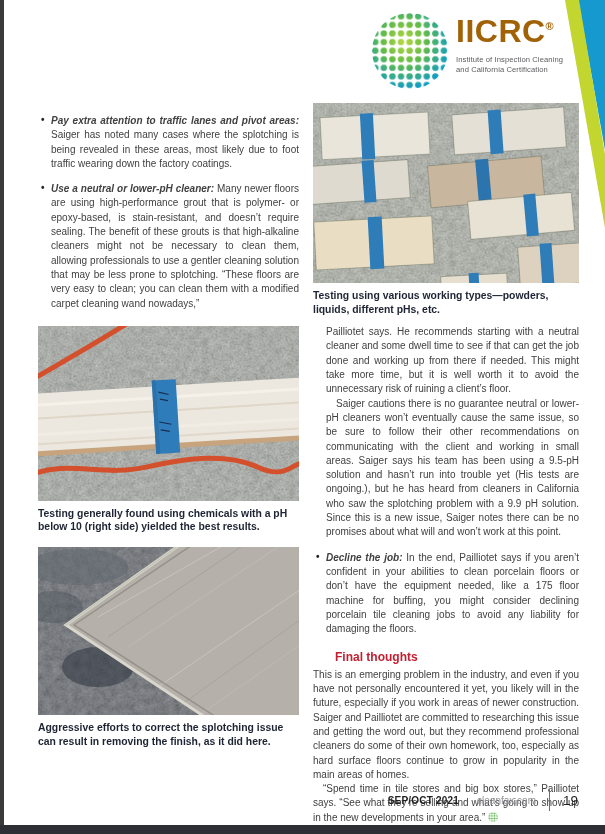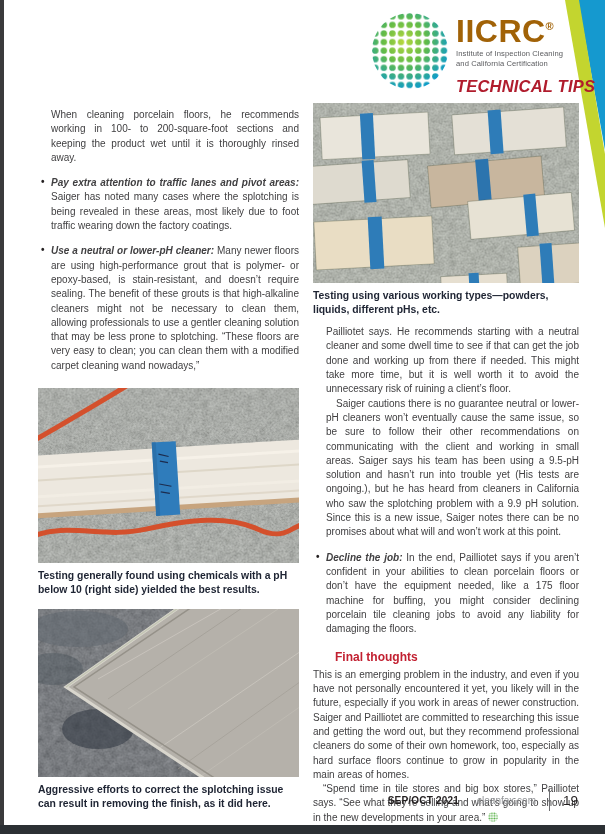--- a/index.html
+++ b/index.html
@@ -9,21 +9,21 @@
   }
   .edge-left{position:absolute;left:0;top:0;width:4px;height:834px;background:#3a3a3c;}
   .edge-bottom{position:absolute;left:0;bottom:0;width:605px;height:9px;background:#2c3034;}
   .corner{position:absolute;top:0;right:0;}
   
   .logo{position:absolute;left:371px;top:12px;}
   .brand-block{position:absolute;left:456px;top:15px;width:130px;}
   .brand-name{font-size:32px;font-weight:800;color:#a16207;letter-spacing:.5px;line-height:1;}
   .reg{font-size:11px;vertical-align:super;font-weight:700;}
   .tagline{font-size:7.6px;color:#5a5b5e;line-height:1.35;letter-spacing:.1px;}
-  .tagline.first{margin-top:2px;}
+  .tagline.first{margin-top:8px;}
   .banner{font-size:16.5px;font-weight:800;font-style:italic;color:#b01c2d;margin-top:7px;white-space:nowrap;letter-spacing:.2px;}
   
   .col{position:absolute;top:103px;font-size:10px;line-height:14.3px;text-align:justify;color:#414042;}
   .col-left{left:38px;width:261px;}
   .col-right{left:313px;width:266px;}
   .col p{margin:0;}
   .ind{padding-left:13px;}
   .intro{margin-top:5px !important;}
   .bullets{list-style:none;margin:11px 0 0 0;padding:0 0 0 13px;}
   .bullets li{position:relative;margin-bottom:11px;}
@@ -82,26 +82,24 @@
               <feFuncA type="table" tableValues="1 1"></feFuncA>
             </feComponentTransfer>
           </filter>
       </defs>
       <circle cx="40" cy="40" r="39" fill="url(#glb)" mask="url(#dotm)"></circle>
     </svg>
     <div class="brand-block">
       <div class="brand-name"><span>IICRC</span><span class="reg">®</span></div>
       <div class="tagline first">Institute of Inspection Cleaning</div>
       <div class="tagline">and California Certification</div>
-      <div class="banner">TECHNICAL TIPS</div>
     </div>
   </div>
 
   <div class="col col-left">
-    <p class="ind intro">When cleaning porcelain floors, he recommends working in 100- to 200-square-foot sections and keeping the product wet until it is thoroughly rinsed away.</p>
     <ul class="bullets">
       <li><span class="lead">Pay extra attention to traffic lanes and pivot areas:</span> <span>Saiger has noted many cases where the splotching is being revealed in these areas, most likely due to foot traffic wearing down the factory coatings.</span></li>
       <li><span class="lead">Use a neutral or lower-pH cleaner:</span> <span>Many newer floors are using high-performance grout that is polymer- or epoxy-based, is stain-resistant, and doesn’t require sealing. The benefit of these grouts is that high-alkaline cleaners might not be necessary to clean them, allowing professionals to use a gentler cleaning solution that may be less prone to splotching. “These floors are very easy to clean; you can clean them with a modified carpet cleaning wand nowadays,”</span></li>
     </ul>
 
     <figure>
       <svg class="fig fig-top" height="175" viewBox="0 0 261 176" preserveAspectRatio="none">
         <rect width="261" height="176" fill="#8d9489"></rect>
         <rect width="261" height="176" filter="url(#nz1)" opacity="0.5"></rect>
         <rect width="261" height="176" filter="url(#nz2)" opacity="0.25"></rect>

